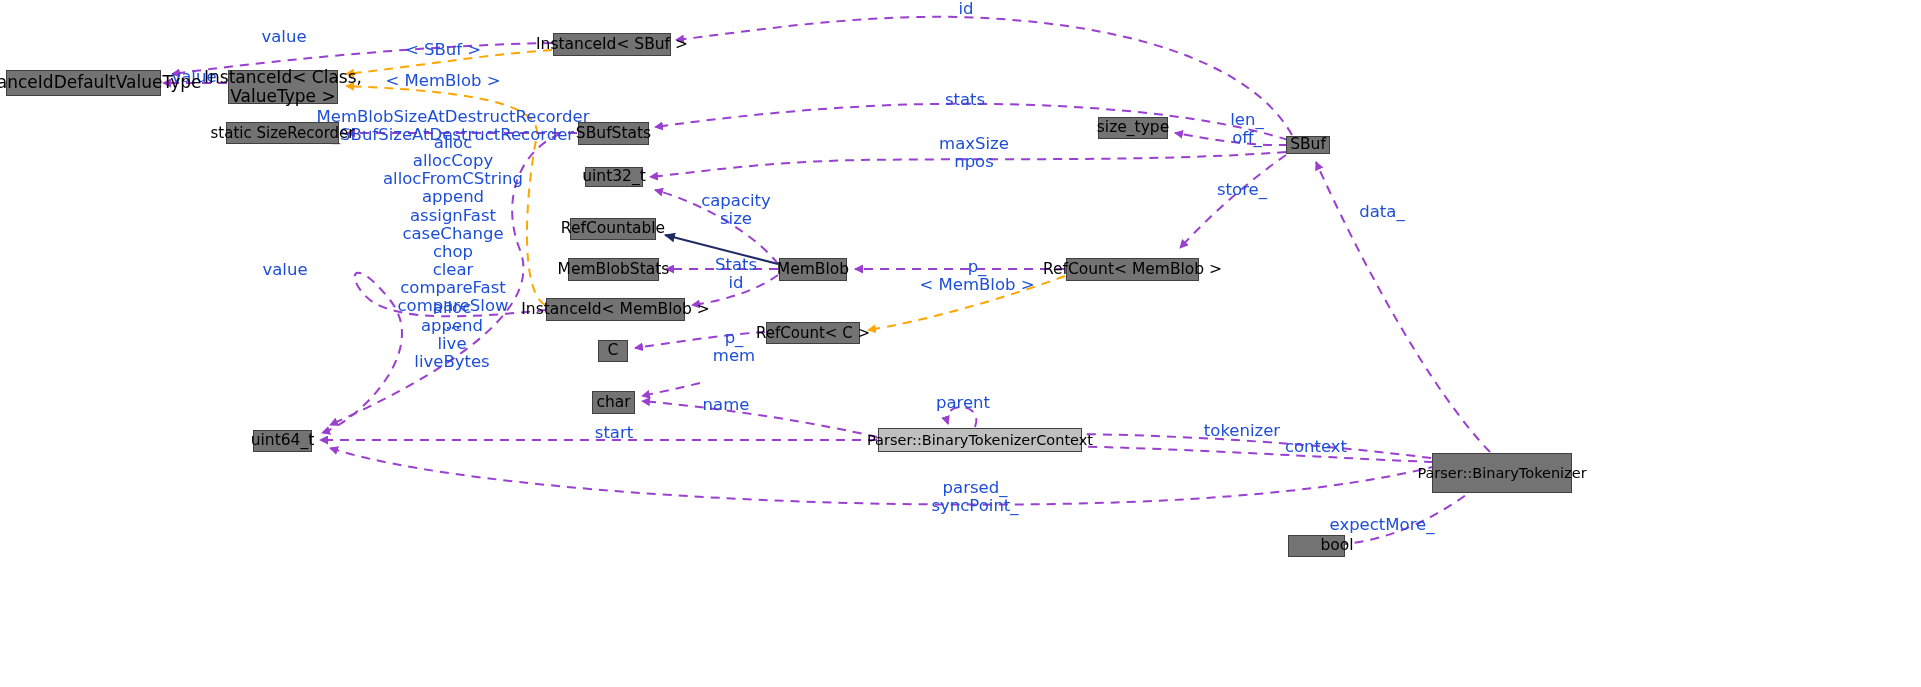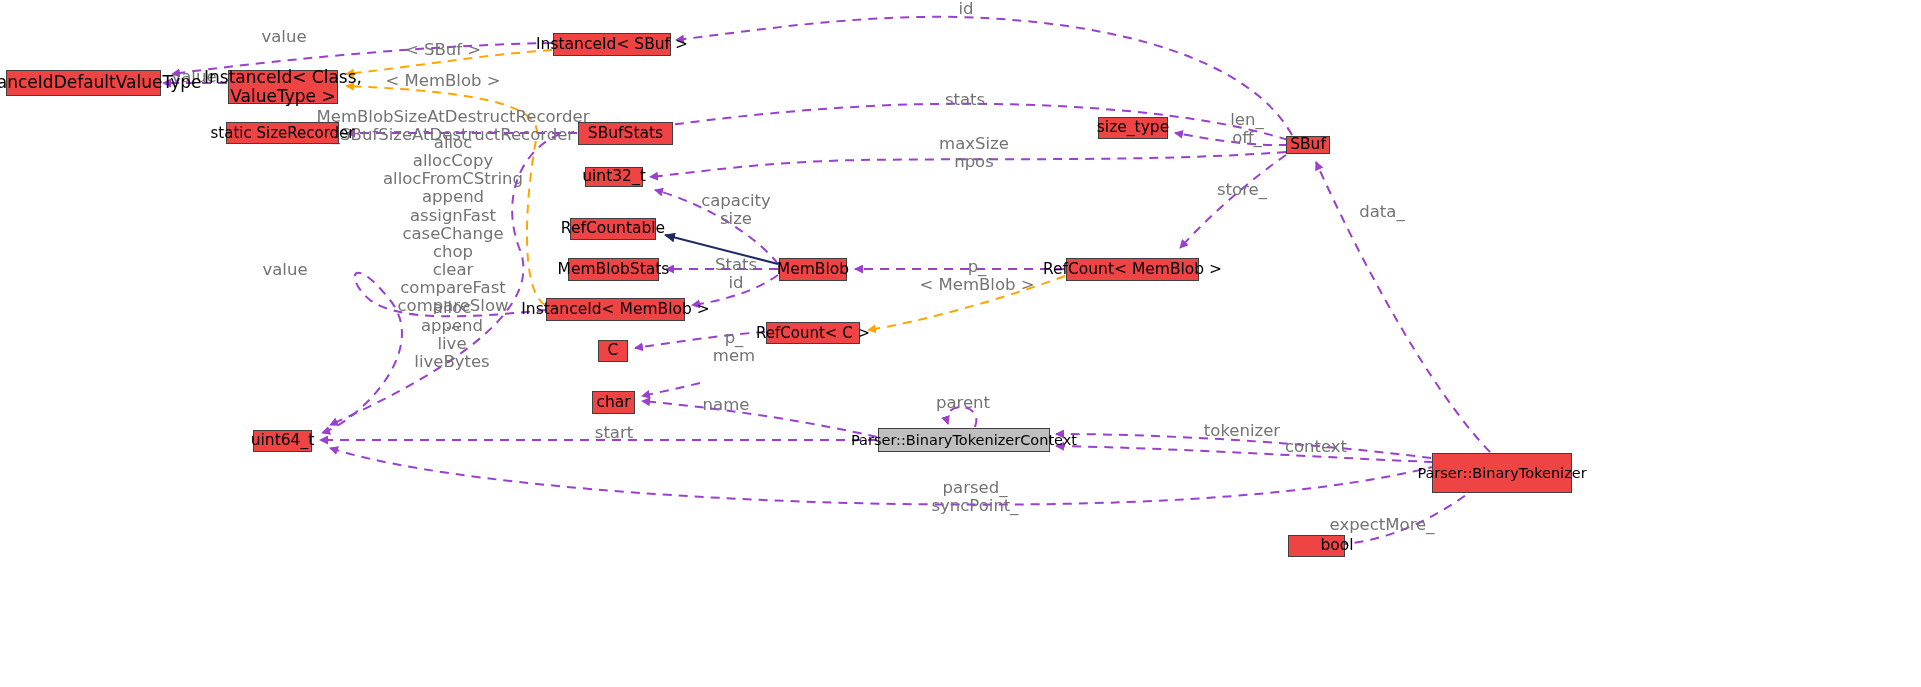--- a/index.html
+++ b/index.html
@@ -21,39 +21,39 @@
     position: absolute;
     left: 0;
     top: 0;
     width: 1921px;
     height: 687px;
   }
   .node {
     position: absolute;
     box-sizing: border-box;
     border: 1.6px solid #404040;
-    background: #ef4444;
+    background: #737373;
     color: #000000;
     font-size: 17px;
     line-height: 1.12;
     text-align: center;
     display: flex;
     align-items: center;
     justify-content: center;
     white-space: pre;
     padding: 2px 7px;
     z-index: 5;
   }
   .node.highlight {
     background: #bfbfbf;
   }
   .edge-label {
     position: absolute;
     font-size: 16.5px;
-    color: #737373;
+    color: #1d4ed8;
     line-height: 1.14;
     text-align: center;
     white-space: pre;
     z-index: 4;
     transform: translateX(-50%);
   }
   .edge-label.multi { line-height: 1.1; margin-left: 12px; }
 </style>
 </head>
 <body>
@@ -141,21 +141,21 @@
 
   <div class="node" style="left:6px; top:70px; width:155px; height:26px;">InstanceIdDefaultValueType</div>
 
   <div class="node" style="left:228px; top:70px; width:110px; height:34px; font-size:17px;">InstanceId&lt; Class,
 ValueType &gt;</div>
 
   <div class="node" style="left:553px; top:33px; width:118px; height:23px; font-size:15.5px;">InstanceId&lt; SBuf &gt;</div>
 
   <div class="node" style="left:226px; top:122px; width:113px; height:22px; font-size:15px;">static SizeRecorder</div>
 
-  <div class="node" style="left:578px; top:122px; width:95px; height:23px; font-size:15.5px;">SBufStats</div>
+  <div class="node" style="left:578px; top:122px; width:71px; height:23px; font-size:15.5px;">SBufStats</div>
 
   <div class="node" style="left:585px; top:167px; width:58px; height:20px; font-size:15.5px;">uint32_t</div>
 
   <div class="node" style="left:570px; top:218px; width:86px; height:22px; font-size:15.5px;">RefCountable</div>
 
   <div class="node" style="left:568px; top:258px; width:91px; height:23px; font-size:15.5px;">MemBlobStats</div>
 
   <div class="node" style="left:779px; top:258px; width:68px; height:23px; font-size:15.5px;">MemBlob</div>
 
   <div class="node" style="left:546px; top:298px; width:139px; height:23px; font-size:15.5px;">InstanceId&lt; MemBlob &gt;</div>
@@ -167,21 +167,21 @@
   <div class="node" style="left:598px; top:340px; width:30px; height:22px; font-size:15.5px;">C</div>
 
   <div class="node" style="left:592px; top:391px; width:43px; height:23px; font-size:15.5px;">char</div>
 
   <div class="node" style="left:1098px; top:117px; width:70px; height:22px; font-size:15.5px;">size_type</div>
 
   <div class="node" style="left:1286px; top:136px; width:44px; height:18px; font-size:15.5px;">SBuf</div>
 
   <div class="node" style="left:253px; top:430px; width:59px; height:22px; font-size:15.5px;">uint64_t</div>
 
-  <div class="node highlight" style="left:878px; top:428px; width:172px; height:24px; font-size:14.5px;">Parser::BinaryTokenizerContext</div>
+  <div class="node highlight" style="left:878px; top:428px; width:204px; height:24px; font-size:14.5px;">Parser::BinaryTokenizerContext</div>
 
   <div class="node" style="left:1432px; top:453px; width:140px; height:40px; font-size:14.5px;">Parser::BinaryTokenizer</div>
 
   <div class="node" style="left:1288px; top:535px; width:52px; height:22px; font-size:15.5px;padding-left:48px;">bool</div>
 
   <div class="edge-label" style="left:284px; top:28px;">value</div>
 
   <div class="edge-label" style="left:966px; top:0px;">id</div>
 
   <div class="edge-label" style="left:443px; top:41px;">&lt; SBuf &gt;</div>

